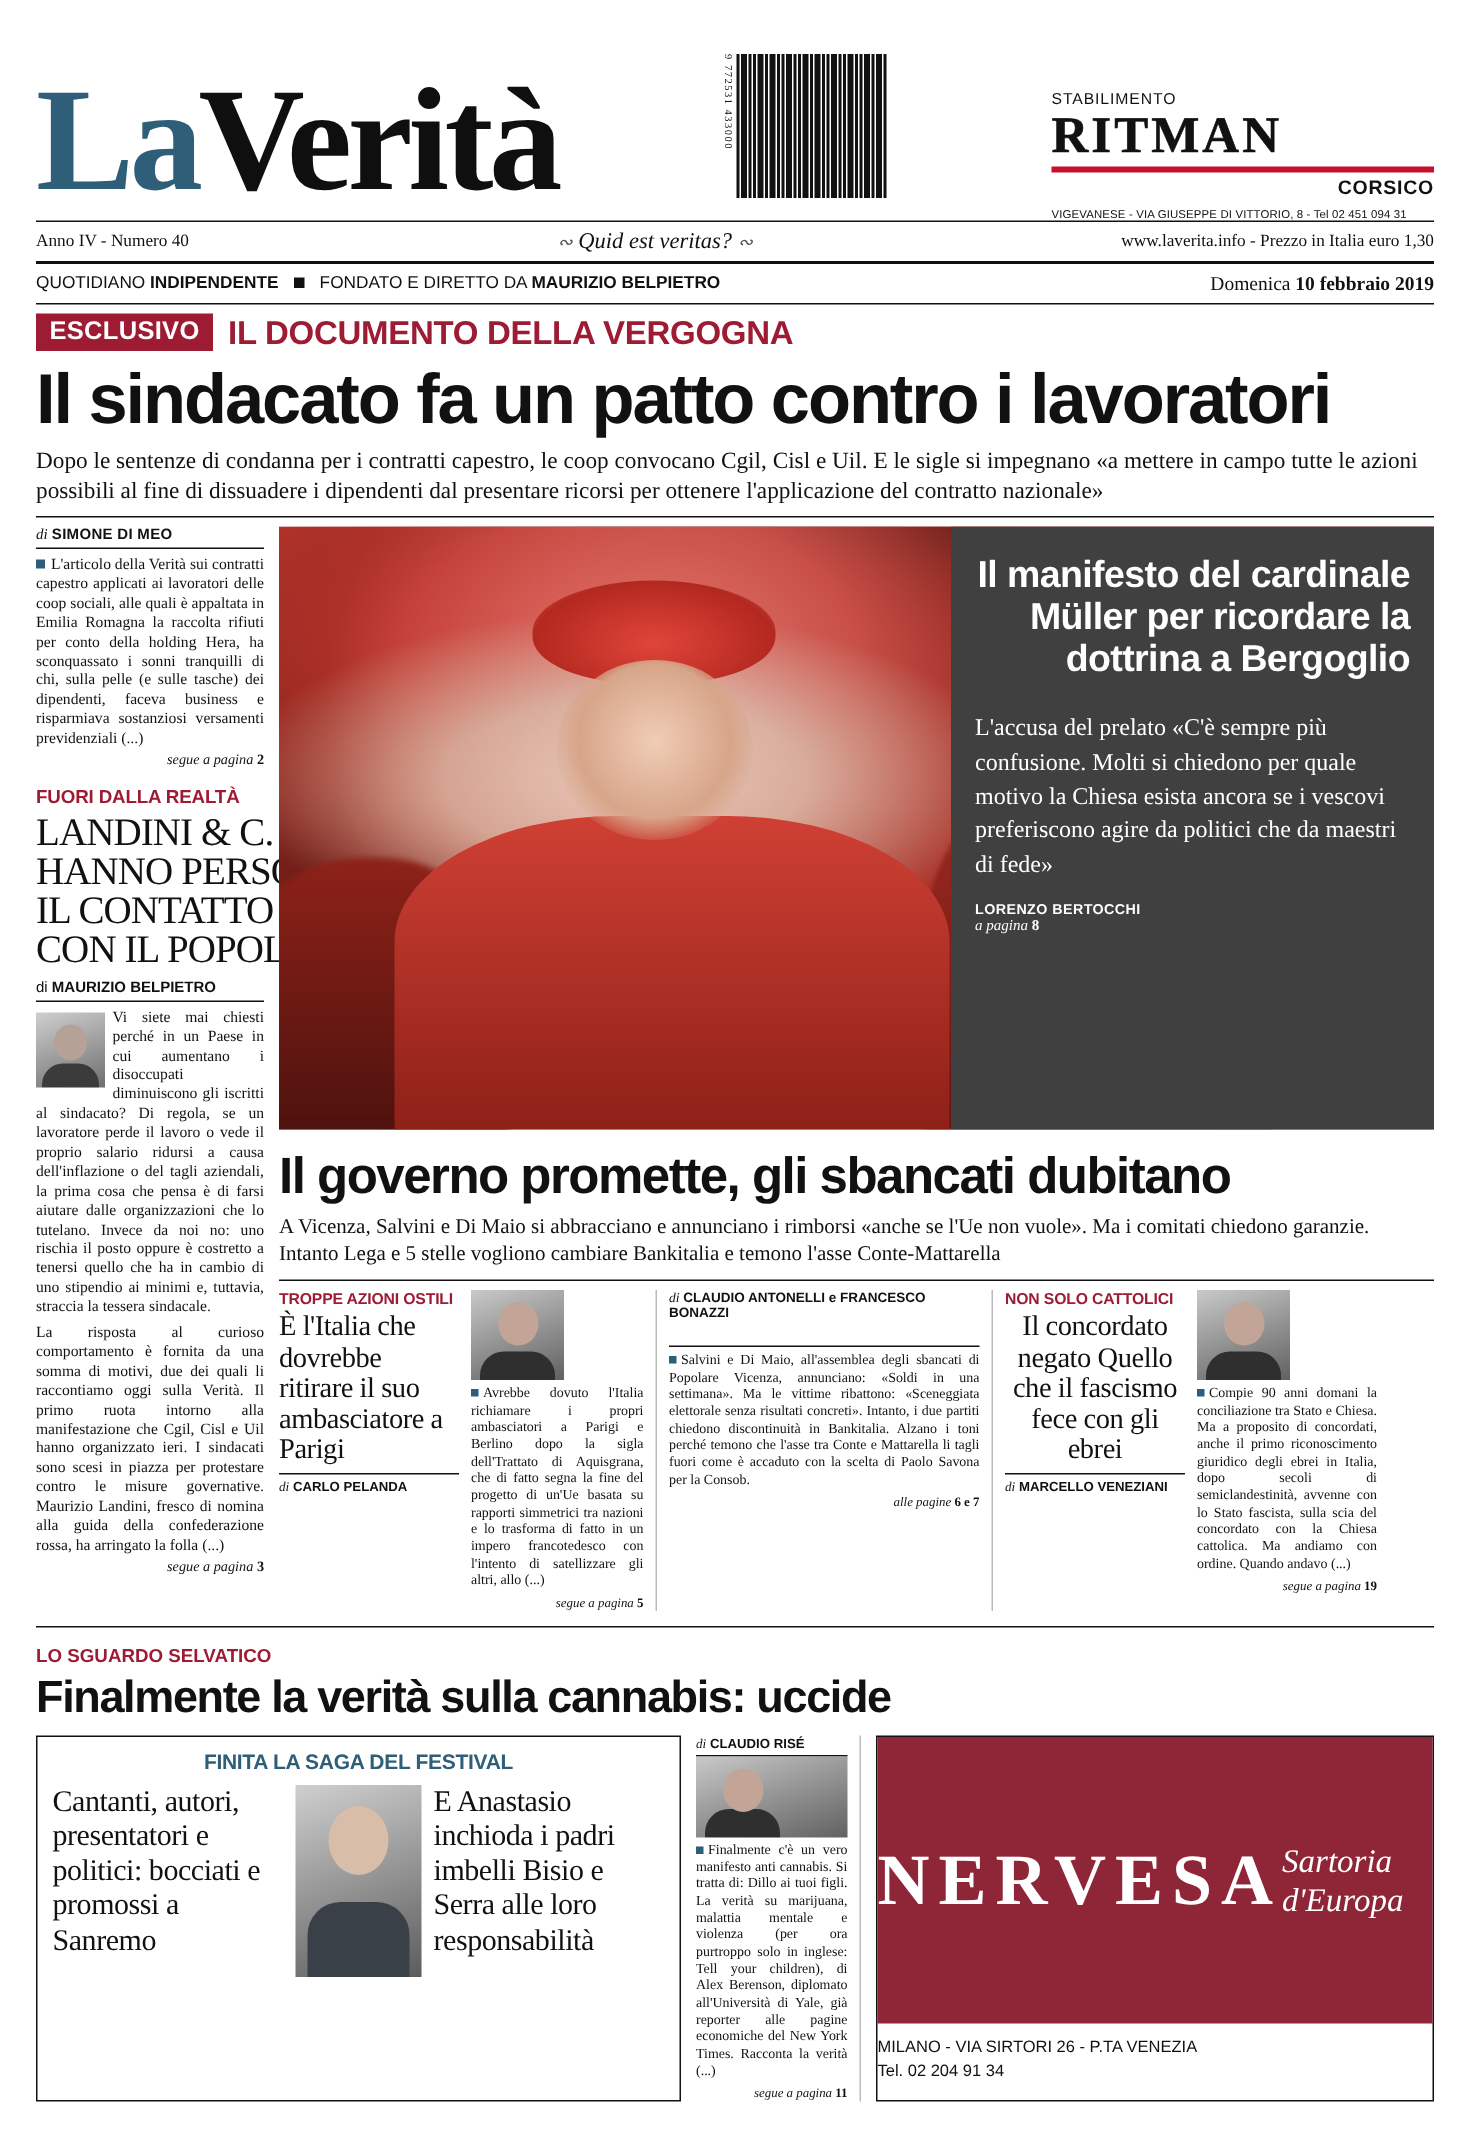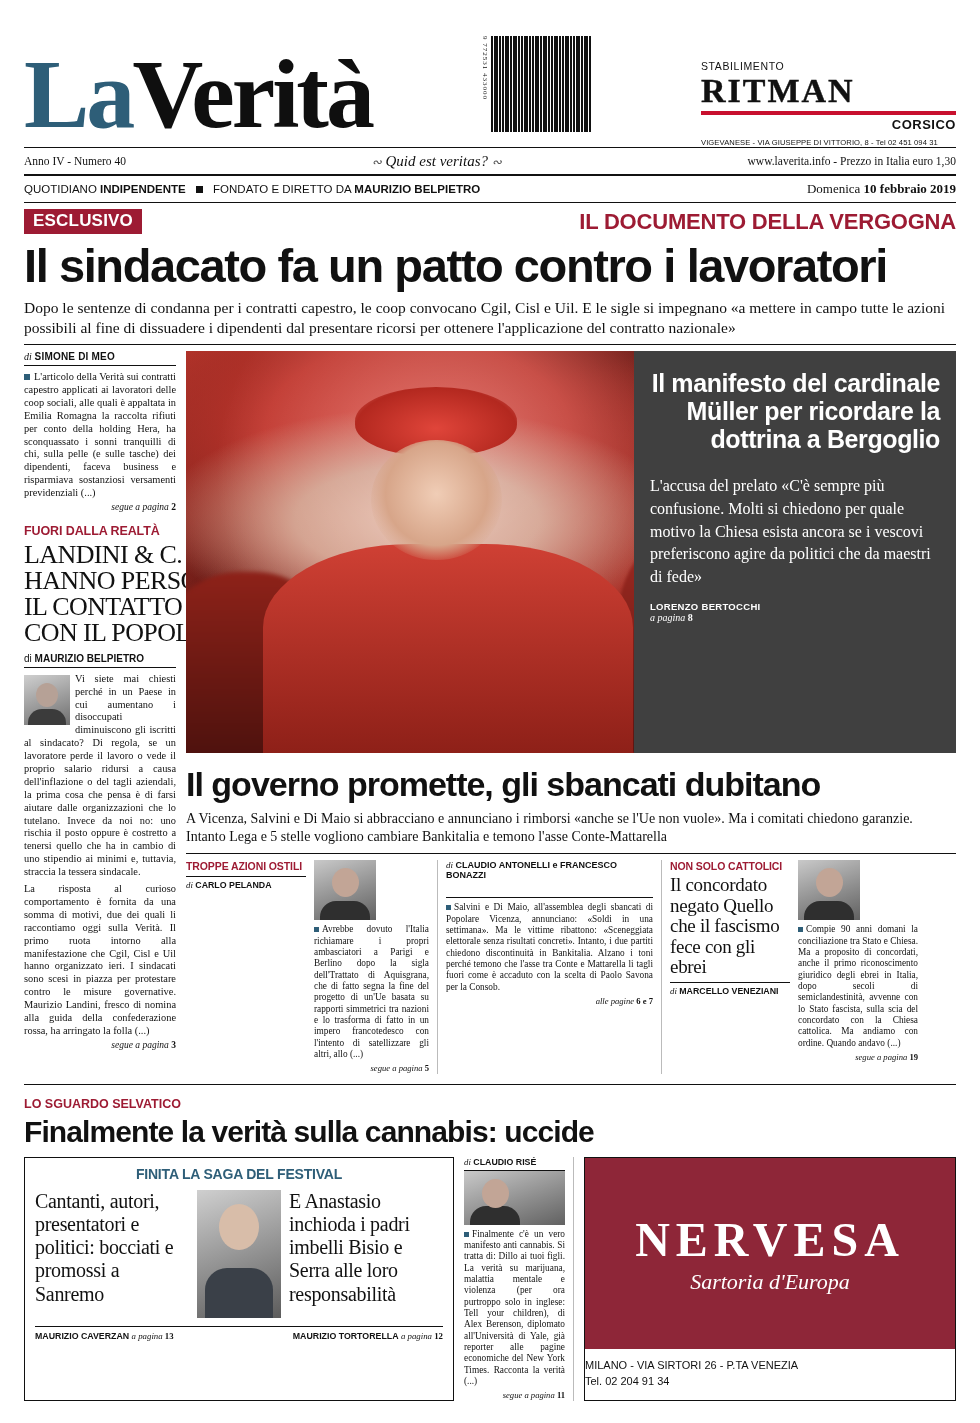--- a/index.html
+++ b/index.html
@@ -50,21 +50,21 @@
   .inforow { display:flex; justify-content:space-between; align-items:center; font-size:11.5px; padding:5px 0 4px 0; }
   .inforow .mid { font-style:italic; font-size:15px; }
   .inforow .mid .sw { font-size:12px; color:#555; }
   .inforow2 { display:flex; justify-content:space-between; align-items:center; font-family:"Liberation Sans", sans-serif; font-size:11.5px; padding:5px 0 5px 0; }
   .inforow2 .sq { display:inline-block; width:7px; height:7px; background:#111; margin:0 7px; vertical-align:middle; }
   .inforow2 b { font-weight:bold; }
   .inforow2 .date { font-family:"Liberation Serif", serif; font-size:13px; }
   .inforow2 .date b { font-weight:bold; }
 
   
-  .kicker-row { display:flex; align-items:center; gap:10px; margin-top:6px;justify-content:space-between; }
+  .kicker-row { display:flex; align-items:center; gap:10px; margin-top:6px; }
   .esclusivo {
     background:#9d1b33; color:#fff; font-family:"Liberation Sans", sans-serif; font-weight:bold;
     font-size:17px; padding:2px 9px 3px 9px; letter-spacing:0.2px;
   }
   .kicker-txt {
     font-family:"Liberation Sans", sans-serif; font-weight:bold; font-size:22px; color:#9d1b33;
     letter-spacing:-0.2px;
   }
   h1.main {
     font-family:"Liberation Sans", sans-serif; font-weight:bold; font-size:47px; line-height:1.03;
@@ -207,21 +207,21 @@
   .fest-ph:after{ content:""; position:absolute; left:22px; top:14px; width:40px; height:46px; border-radius:50%; background:#d8bda9;}
   .fest-ph:before{ content:""; position:absolute; left:8px; bottom:0; width:68px; height:50px; border-radius:22px 22px 0 0; background:#3a4048;}
   .fest-r { width:160px; font-family:"Liberation Serif", serif; font-size:20px; line-height:1.16; letter-spacing:-0.3px;}
   .fest-foot { display:flex; justify-content:space-between; margin-top:8px; border-top:1px solid #111; padding-top:4px; font-family:"Liberation Sans", sans-serif; font-size:8.8px;}
   .fest-foot b { font-weight:bold;}
   .fest-foot .pg { font-family:"Liberation Serif", serif; font-style:italic;}
   .fest-foot .pg b { font-style:normal;}
 
   .risecol { width:110px; border-right:1px solid #bbb; padding-right:8px;}
   .nervesa { flex:1; border:1px solid #111; display:flex; flex-direction:column; justify-content:space-between; }
-  .nervesa .top { background:#8e2638; color:#fff; flex:1; display:flex; flex-direction:column; align-items:center; justify-content:center; padding:18px 0;}
+  .nervesa .top { background:#8e2638; color:#fff; flex:1; display:flex; flex-direction:row; align-items:center; justify-content:center; padding:18px 0;}
   .nervesa .n1 { font-family:"Liberation Serif", serif; font-weight:bold; font-size:48px; letter-spacing:6px; }
   .nervesa .n2 { font-family:"Liberation Serif", serif; font-style:italic; font-size:22px; margin-top:2px;}
   .nervesa .bot { text-align:left; font-family:"Liberation Sans", sans-serif; font-size:11px; padding:8px 0 10px 0; line-height:1.5;}
 </style>
 </head>
 <body>
 
 <div class="page">
 
   <div class="masthead">
@@ -355,20 +355,21 @@
       </div>
 
       <h2 class="sec">Il governo promette, gli sbancati dubitano</h2>
       <div class="sec-stand">A Vicenza, Salvini e Di Maio si abbracciano e annunciano i rimborsi «anche se l'Ue non vuole». Ma i comitati chiedono garanzie. Intanto Lega e 5 stelle vogliono cambiare Bankitalia e temono l'asse Conte-Mattarella</div>
 
       <div class="strip">
 
         <div class="cell c1">
           <div style="width:120px;">
             <div class="micro-kicker">TROPPE AZIONI OSTILI</div>
+            <div class="mini-head">È l'Italia che dovrebbe ritirare il suo ambasciatore a Parigi</div>
             <div class="mini-by">
               <span class="di">di</span>
               <b>CARLO PELANDA</b>
             </div>
           </div>
           <div style="flex:1;">
             <div class="ph-small"></div>
             <div class="mini-body" style="margin-top:4px;">
               <span class="sq"></span><span>Avrebbe dovuto l'Italia richiamare i propri ambasciatori a Parigi e Berlino dopo la sigla dell'Trattato di Aquisgrana, che di fatto segna la fine del progetto di un'Ue basata su rapporti simmetrici tra nazioni e lo trasforma di fatto in un impero francotedesco con l'intento di satellizzare gli altri, allo (...)</span>
               <span class="seg-s"><span>segue a pagina</span> <b>5</b></span>
@@ -383,21 +384,21 @@
           </div>
           <div class="mini-body">
             <span class="sq"></span><span>Salvini e Di Maio, all'assemblea degli sbancati di Popolare Vicenza, annunciano: «Soldi in una settimana». Ma le vittime ribattono: «Sceneggiata elettorale senza risultati concreti». Intanto, i due partiti chiedono discontinuità in Bankitalia. Alzano i toni perché temono che l'asse tra Conte e Mattarella li tagli fuori come è accaduto con la scelta di Paolo Savona per la Consob.</span>
             <span class="seg-s"><span>alle pagine</span> <b>6 e 7</b></span>
           </div>
         </div>
 
         <div class="cell c3">
           <div style="width:120px;">
             <div class="micro-kicker">NON SOLO CATTOLICI</div>
-            <div class="mini-head" style="text-align:left;">Il concordato negato Quello che il fascismo fece con gli ebrei</div>
+            <div class="mini-head" style="text-align:center;">Il concordato negato Quello che il fascismo fece con gli ebrei</div>
             <div class="mini-by">
               <span class="di">di</span>
               <b>MARCELLO VENEZIANI</b>
             </div>
           </div>
           <div style="flex:1;">
             <div class="ph-small"></div>
             <div class="mini-body" style="margin-top:4px;">
               <span class="sq"></span><span>Compie 90 anni domani la conciliazione tra Stato e Chiesa. Ma a proposito di concordati, anche il primo riconoscimento giuridico degli ebrei in Italia, dopo secoli di semiclandestinità, avvenne con lo Stato fascista, sulla scia del concordato con la Chiesa cattolica. Ma andiamo con ordine. Quando andavo (...)</span>
               <span class="seg-s"><span>segue a pagina</span> <b>19</b></span>
@@ -418,30 +419,20 @@
 
     <div class="festival">
       <div class="tt">FINITA LA SAGA DEL FESTIVAL</div>
       <div class="fest-cols">
         <div class="fest-l">Cantanti, autori, presentatori e politici: bocciati e promossi a Sanremo</div>
         <div class="fest-c">
           <div class="fest-ph"></div>
         </div>
         <div class="fest-r">E Anastasio inchioda i padri imbelli Bisio e Serra alle loro responsabilità</div>
       </div>
-      <div class="fest-foot">
-        <div>
-          <b>MAURIZIO CAVERZAN</b>
-          <span class="pg"><span>a pagina</span> <b>13</b></span>
-        </div>
-        <div>
-          <b>MAURIZIO TORTORELLA</b>
-          <span class="pg"><span>a pagina</span> <b>12</b></span>
-        </div>
-      </div>
     </div>
 
     <div class="risecol">
       <div class="mini-by" style="border-top:none; border-bottom:1px solid #111; padding:0 0 3px 0; margin:0 0 0 0;">
         <span class="di">di</span>
         <b>CLAUDIO RISÉ</b>
       </div>
       <div class="ph-small" style="width:100%; height:54px; margin-bottom:4px;"></div>
       <div class="mini-body">
         <span class="sq"></span><span>Finalmente c'è un vero manifesto anti cannabis. Si tratta di: Dillo ai tuoi figli. La verità su marijuana, malattia mentale e violenza (per ora purtroppo solo in inglese: Tell your children), di Alex Berenson, diplomato all'Università di Yale, già reporter alle pagine economiche del New York Times. Racconta la verità (...)</span>

